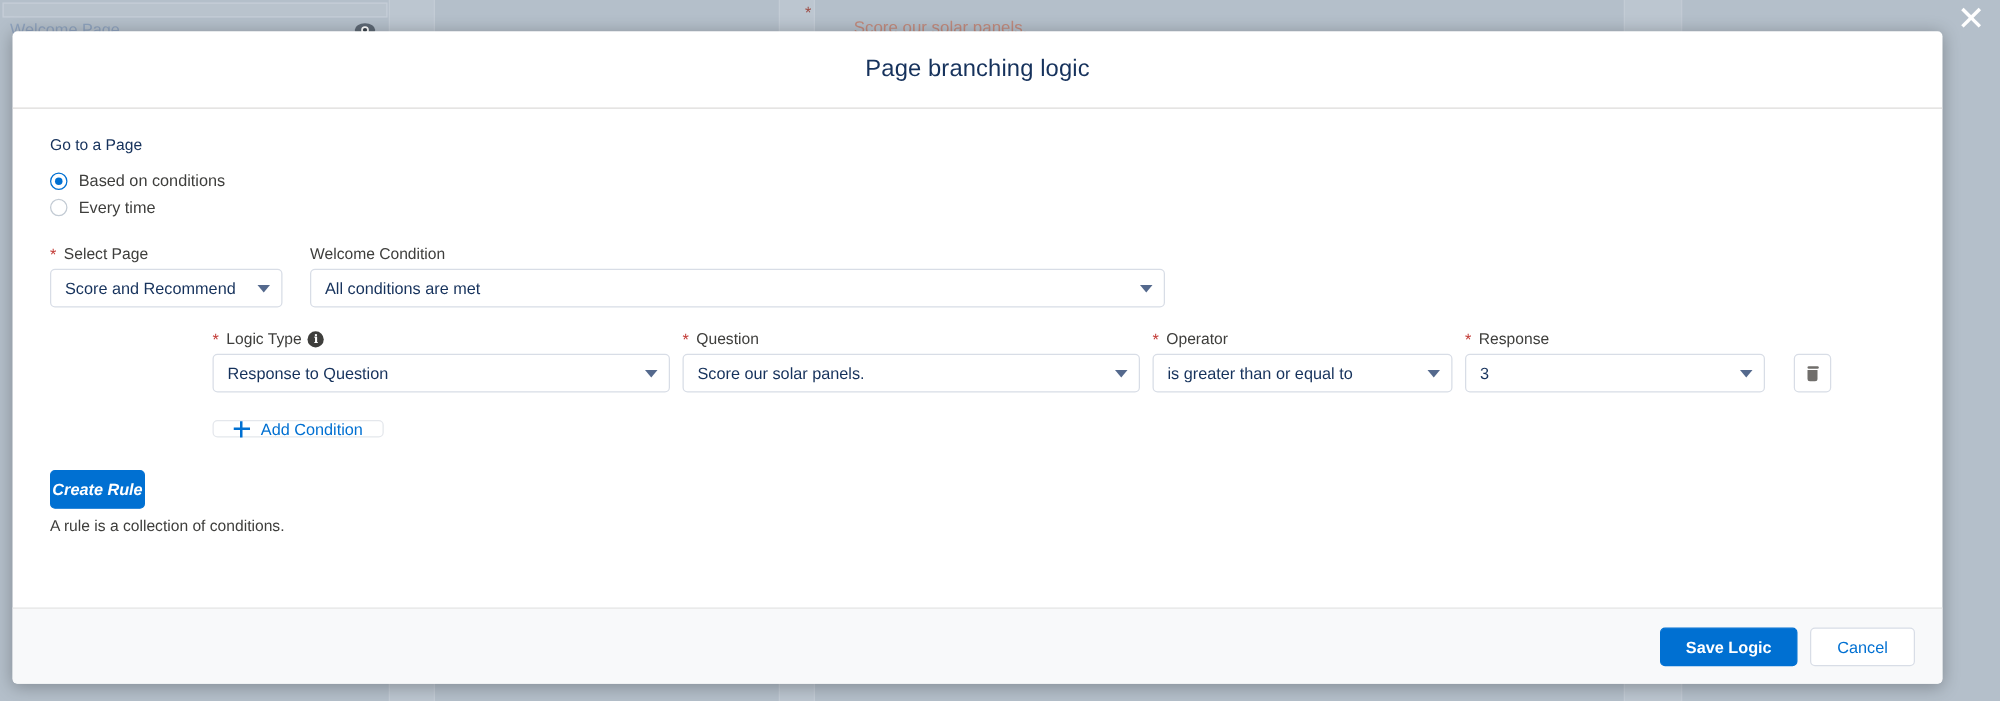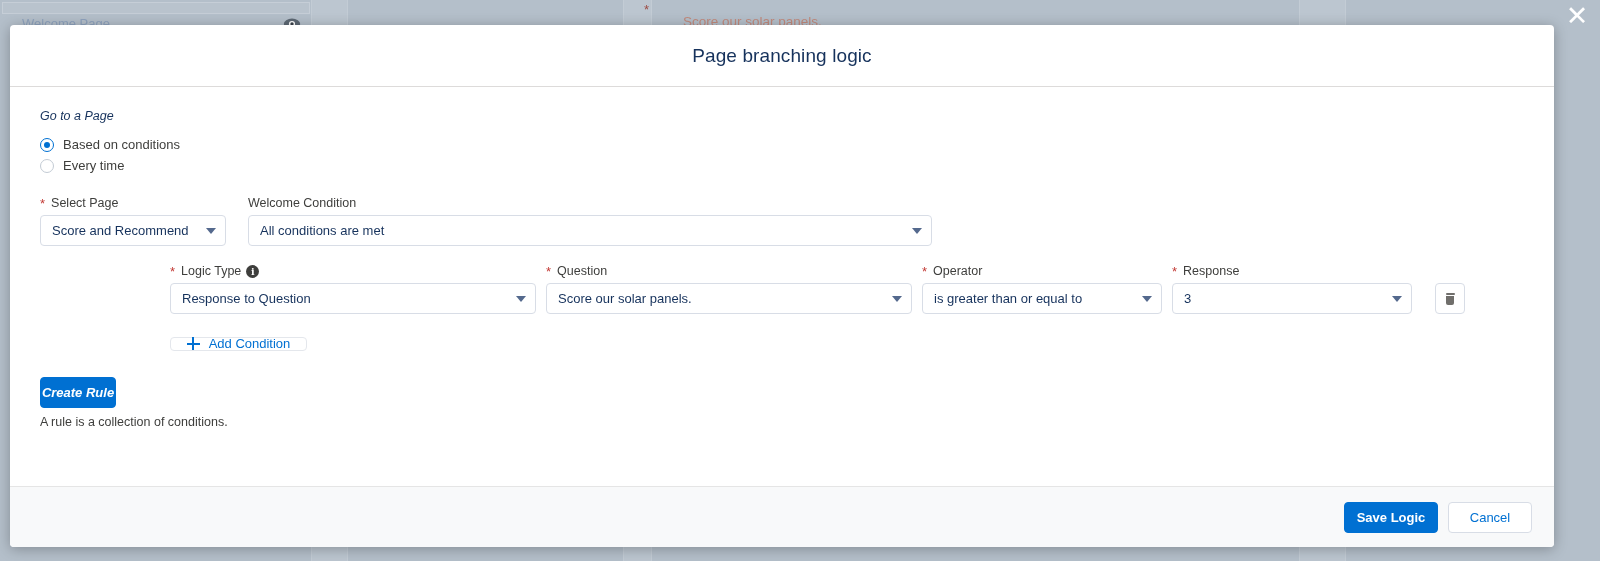--- a/index.html
+++ b/index.html
@@ -100,21 +100,20 @@
     justify-content: flex-end;
     padding-right: 22px;
     gap: 10px;
   }
 
   
   .section-label {
     font-size: 12.5px;
     color: #16325c;
     margin-bottom: 11px;
-    font-style: italic;
   }
   .radio-group { margin-bottom: 20px; }
   .radio-row {
     display: flex;
     align-items: center;
     height: 21px;
     gap: 9px;
     cursor: pointer;
   }
   .radio-dot {
@@ -300,38 +299,38 @@
     background: #ffffff;
     color: #0070d2;
     border-color: #d8dde6;
   }
   #create-rule { width: 76px; font-weight: bold; font-style: italic; }
   .helper-text {
     font-size: 12.5px;
     color: #3e3e3c;
     margin-top: 7px;
   }
-  #save-logic { width: 94px; }
+  #save-logic { width: 110px; }
   #cancel-btn { width: 84px; }
 </style>
 </head>
 <body>
 
 <div id="backdrop">
   <div class="bg-col" style="left:0; width:312px;"></div>
   <div class="bg-col lighter" style="left:312px; width:36px;"></div>
   <div class="bg-col" style="left:348px; width:276px;"></div>
   <div class="bg-col lighter" style="left:624px; width:28px;"></div>
   <div class="bg-col" style="left:652px; width:648px;"></div>
   <div class="bg-col lighter" style="left:1300px; width:46px;"></div>
   <div class="bg-col" style="left:1346px; width:254px; border-right:none;"></div>
 
   <div class="bg-card" style="left:2px; top:2px; width:308px; height:12px;"></div>
 
-  <div class="bg-page-label" style="left:22px; top:16px;">Welcome Page</div>
+  <div class="bg-page-label" style="left:8px; top:16px;">Welcome Page</div>
 
   <svg class="eye-icon" style="left:283px; top:17px;" width="18" height="14" viewBox="0 0 18 14">
     <ellipse cx="9" cy="7" rx="8.2" ry="5.4" fill="#5d6874"></ellipse>
     <circle cx="9" cy="7" r="3.1" fill="#ffffff"></circle>
     <circle cx="9" cy="7" r="1.7" fill="#3a424c"></circle>
   </svg>
 
   <div class="bg-asterisk" style="left:644px; top:2px;">*</div>
 
   <div class="bg-q-label" style="left:683px; top:14px;">Score our solar panels.</div>

